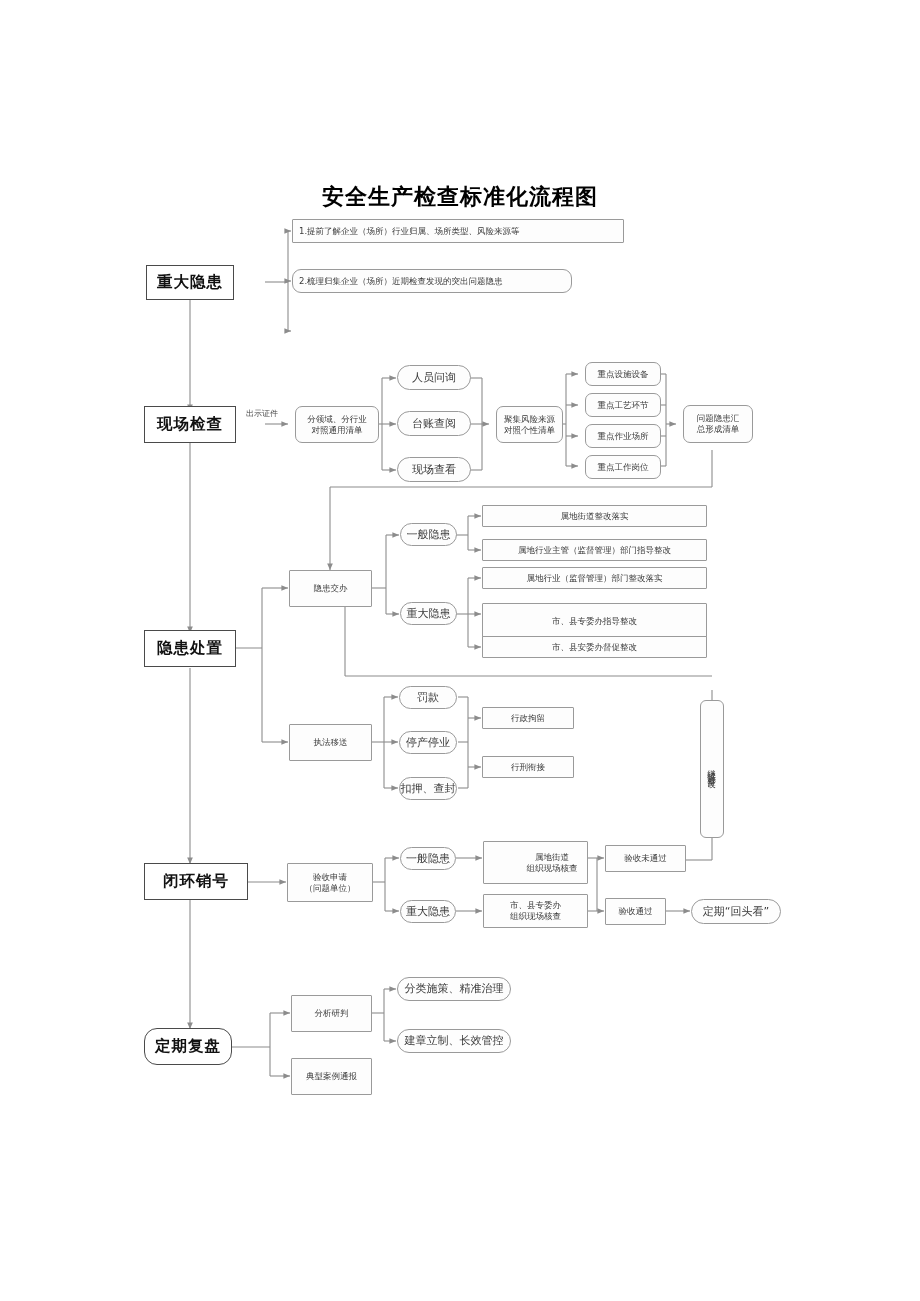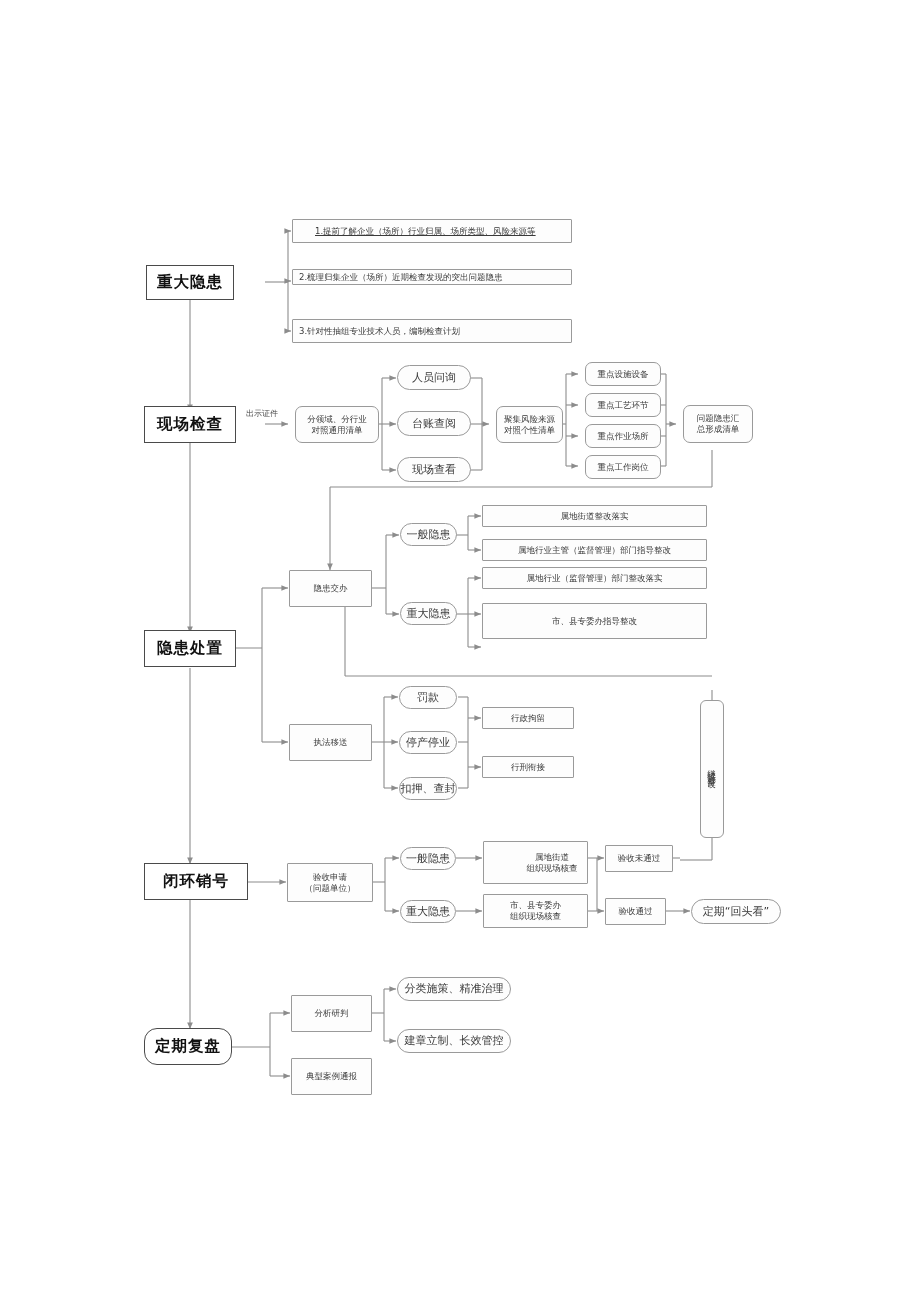--- a/index.html
+++ b/index.html
@@ -91,20 +91,21 @@
     letter-spacing: 2px;
     font-family: "DejaVu Sans", "Liberation Sans", sans-serif;
   }
   .two-line { white-space: pre-line; }
 </style>
 </head>
 <body>
 
 <div id="page">
 
+  <div id="title">安全生产检查标准化流程图</div>
 
   <svg id="chart" width="920" height="1301">
     <defs>
       <marker id="ah" markerWidth="7" markerHeight="7" refX="6" refY="2.6" orient="auto">
         <path d="M0,0 L6,2.6 L0,5.2 z" fill="#8c8c8c"></path>
       </marker>
     </defs>
     <g stroke="#8c8c8c" stroke-width="1.1" fill="none">
 
       <line x1="190" y1="300" x2="190" y2="411" marker-end="url(#ah)"></line>
@@ -215,23 +216,22 @@
   <div class="node stage" style="left:146px; top:265px; width:88px; height:35px;">重大隐患</div>
 
   <div class="node stage" style="left:144px; top:406px; width:92px; height:37px;">现场检查</div>
 
   <div class="node stage" style="left:144px; top:630px; width:92px; height:37px;">隐患处置</div>
 
   <div class="node stage" style="left:144px; top:863px; width:104px; height:37px;">闭环销号</div>
 
   <div class="node stage" style="left:144px; top:1028px; width:88px; height:37px;border-radius:13px;">定期复盘</div>
 
-  <div class="node rect" style="left:292px; top:219px; width:280px; height:24px; justify-content:flex-start; padding-left:22px;text-decoration:underline;">1.提前了解企业（场所）行业归属、场所类型、风险来源等</div>
-  <div class="node rect" style="left:292px; top:269px; width:280px; height:16px; justify-content:flex-start; padding-left:6px;">2.梳理归集企业（场所）近期检查发现的突出问题隐患</div>
-  <div class="node rect" style="left:292px; top:319px; width:280px; height:24px; justify-content:flex-start; padding-left:6px;">3.针对性抽组专业技术人员，编制检查计划</div>
+  <div class="node rect" style="left:292px; top:219px; width:332px; height:24px; justify-content:flex-start; padding-left:6px;">1.提前了解企业（场所）行业归属、场所类型、风险来源等</div>
+  <div class="node rect" style="left:292px; top:269px; width:280px; height:24px; justify-content:flex-start; padding-left:6px;border-radius:9px;">2.梳理归集企业（场所）近期检查发现的突出问题隐患</div>
 
   <div class="lbl" style="left:246px; top:408px;">出示证件</div>
 
   <div class="node rounded two-line" style="left:289px; top:406px; width:84px; height:37px;">分领域、分行业
 对照通用清单</div>
 
   <div class="node pill" style="left:397px; top:365px; width:74px; height:25px;">人员问询</div>
   <div class="node pill" style="left:397px; top:411px; width:74px; height:25px;">台账查阅</div>
   <div class="node pill" style="left:397px; top:457px; width:74px; height:25px;">现场查看</div>
 
@@ -251,20 +251,21 @@
   <div class="node rect" style="left:289px; top:724px; width:83px; height:37px;">执法移送</div>
 
   <div class="node pill" style="left:400px; top:523px; width:57px; height:23px;">一般隐患</div>
   <div class="node pill" style="left:400px; top:602px; width:57px; height:23px;">重大隐患</div>
 
   <div class="node rect" style="left:482px; top:505px; width:225px; height:22px;">属地街道整改落实</div>
   <div class="node rect" style="left:482px; top:539px; width:225px; height:22px;">属地行业主管（监督管理）部门指导整改</div>
 
   <div class="node rect" style="left:482px; top:567px; width:225px; height:22px;">属地行业（监督管理）部门整改落实</div>
   <div class="node rect" style="left:482px; top:603px; width:225px; height:36px;">市、县专委办指导整改</div>
+  <div class="node rect" style="left:482px; top:636px; width:225px; height:22px;">市、县安委办督促整改</div>
 
   <div class="node pill" style="left:399px; top:686px; width:58px; height:23px;text-align:center;">罚款</div>
   <div class="node pill" style="left:399px; top:731px; width:58px; height:23px;">停产停业</div>
   <div class="node pill" style="left:399px; top:777px; width:58px; height:23px;">扣押、查封</div>
 
   <div class="node rect" style="left:482px; top:707px; width:92px; height:22px;">行政拘留</div>
   <div class="node rect" style="left:482px; top:756px; width:92px; height:22px;">行刑衔接</div>
 
   <div class="vnode" style="left:700px; top:700px; width:24px; height:138px;">继续督办整改</div>
 
@@ -272,21 +273,21 @@
 （问题单位）</div>
 
   <div class="node pill" style="left:400px; top:847px; width:56px; height:23px;">一般隐患</div>
   <div class="node pill" style="left:400px; top:900px; width:56px; height:23px;">重大隐患</div>
 
   <div class="node rect two-line" style="left:483px; top:841px; width:105px; height:43px;padding-left:33px;">属地街道
 组织现场核查</div>
   <div class="node rect two-line" style="left:483px; top:894px; width:105px; height:34px;">市、县专委办
 组织现场核查</div>
 
-  <div class="node rect" style="left:605px; top:845px; width:68px; height:27px;">验收未通过</div>
+  <div class="node rect" style="left:605px; top:845px; width:81px; height:27px;">验收未通过</div>
   <div class="node rect" style="left:605px; top:898px; width:61px; height:27px;">验收通过</div>
 
   <div class="node pill" style="left:691px; top:899px; width:90px; height:25px;">定期“回头看”</div>
 
   <div class="node rect" style="left:291px; top:995px; width:81px; height:37px;">分析研判</div>
   <div class="node rect" style="left:291px; top:1058px; width:81px; height:37px;">典型案例通报</div>
 
   <div class="node pill" style="left:397px; top:977px; width:114px; height:24px;font-family:Liberation Serif, serif;">分类施策、精准治理</div>
   <div class="node pill" style="left:397px; top:1029px; width:114px; height:24px;">建章立制、长效管控</div>
 

